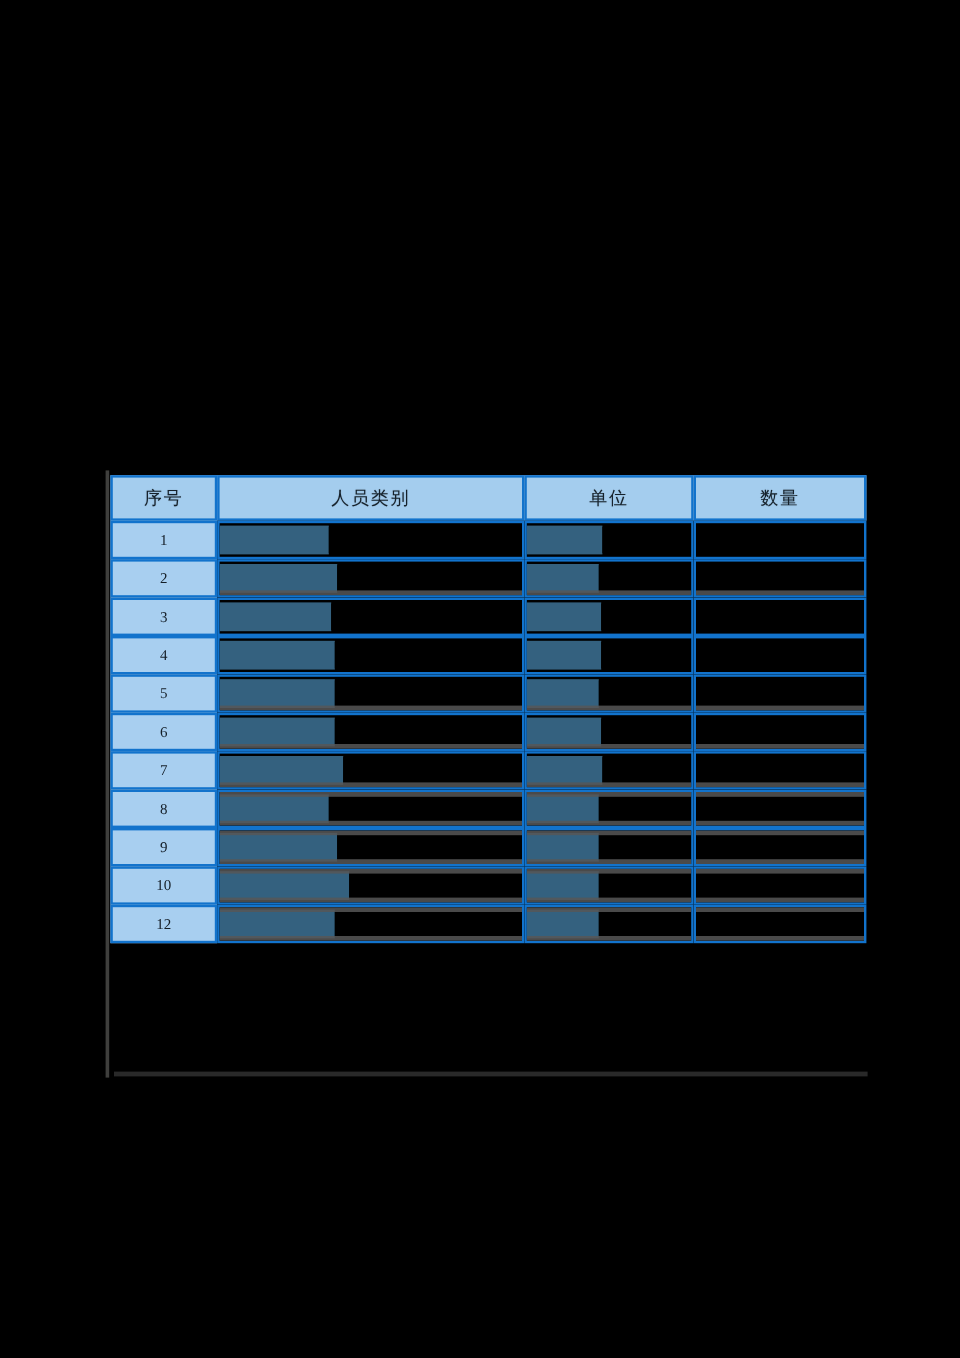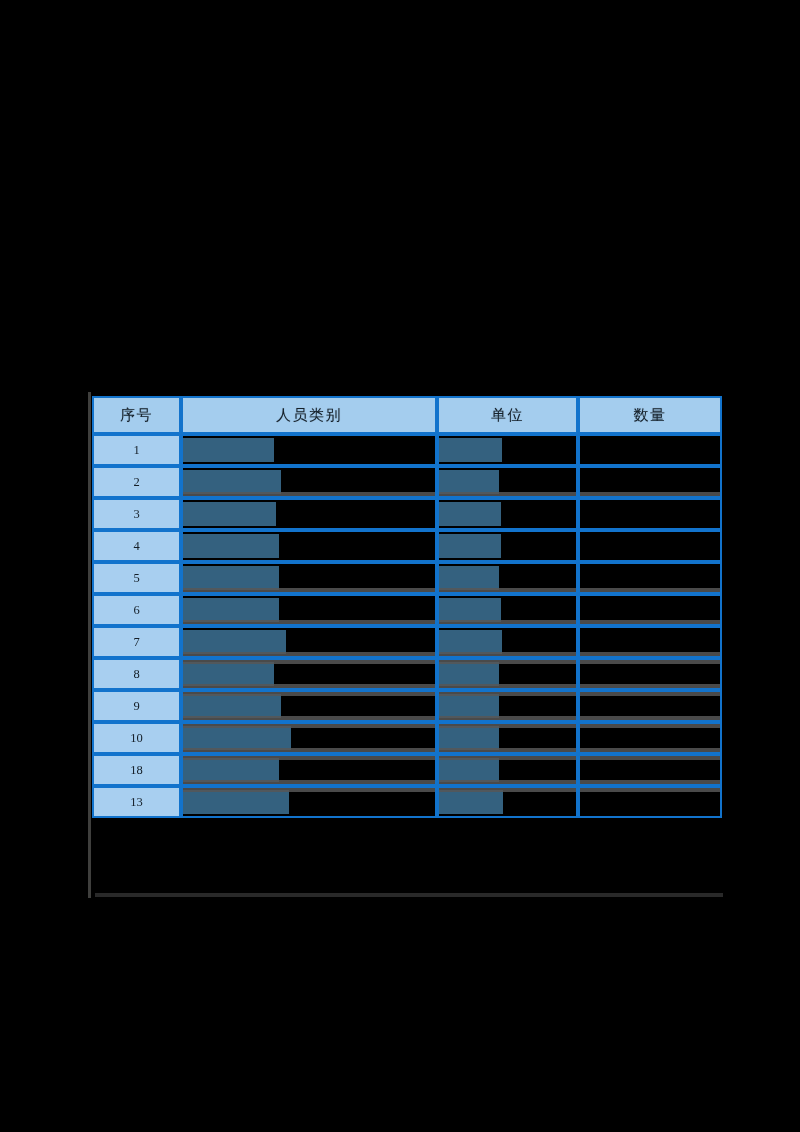--- a/index.html
+++ b/index.html
@@ -312,53 +312,36 @@
             <div class="ghost top"></div>
             <div class="ghost bot"></div>
           </td>
           <td class="redact-cell">
             <div class="bar" style="left: 0%; width: 100%; top: 2px; bottom: 2px;"></div>
             <div class="ghost top"></div>
             <div class="ghost bot"></div>
           </td>
         </tr>
         <tr>
-          <td class="idx-cell">18</td>
+          <td class="idx-cell">12</td>
           <td class="redact-cell">
             <div class="sel" style="left: 0%; width: 38%;"></div>
             <div class="bar" style="left: 38%; width: 58%; top: 3px; bottom: 3px;"></div>
             <div class="ghost top"></div>
             <div class="ghost bot"></div>
           </td>
           <td class="redact-cell">
             <div class="sel" style="left: 0%; width: 44%;"></div>
             <div class="bar" style="left: 44%; width: 30%; top: 3px; bottom: 3px;"></div>
             <div class="ghost top"></div>
             <div class="ghost bot"></div>
           </td>
           <td class="redact-cell">
             <div class="bar" style="left: 0%; width: 100%; top: 2px; bottom: 2px;"></div>
             <div class="ghost top"></div>
             <div class="ghost bot"></div>
           </td>
         </tr>
-        <tr>
-          <td class="idx-cell">13</td>
-          <td class="redact-cell">
-            <div class="sel" style="left: 0%; width: 42%;"></div>
-            <div class="bar" style="left: 42%; width: 53%; top: 3px; bottom: 3px;"></div>
-            <div class="ghost top"></div>
-          </td>
-          <td class="redact-cell">
-            <div class="sel" style="left: 0%; width: 47%;"></div>
-            <div class="bar" style="left: 47%; width: 26%; top: 3px; bottom: 3px;"></div>
-            <div class="ghost top"></div>
-          </td>
-          <td class="redact-cell">
-            <div class="bar" style="left: 3%; width: 94%; top: 2px; bottom: 2px;"></div>
-            <div class="ghost top"></div>
-          </td>
-        </tr>
       </tbody>
   </table>
 
   <div class="table-shadow"></div>
 </div>
 
 </body></html>

